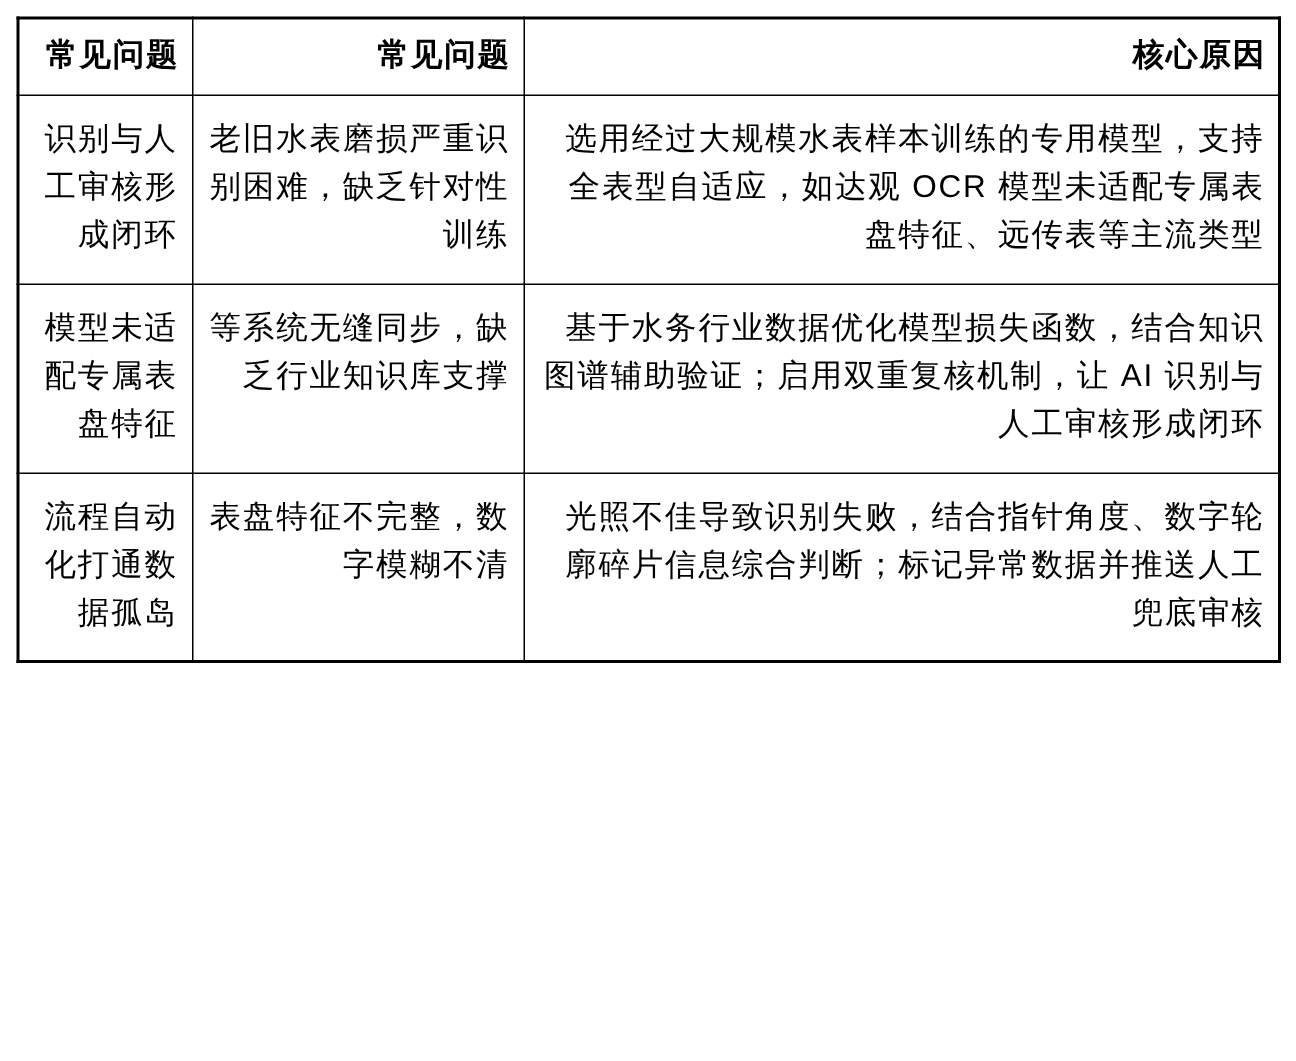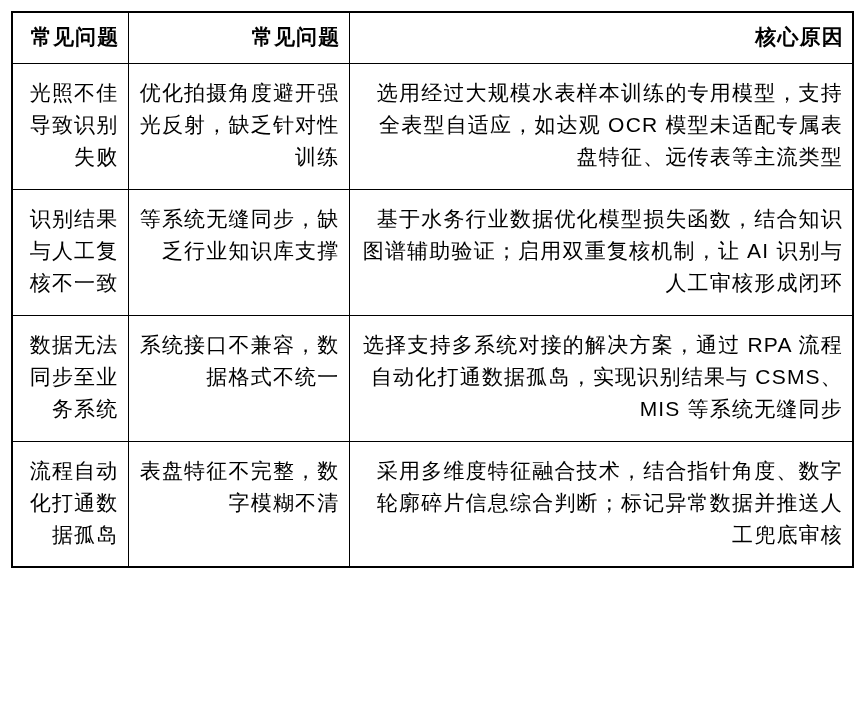--- a/index.html
+++ b/index.html
@@ -67,34 +67,29 @@
     </colgroup>
     <thead>
       <tr>
         <th>常见问题</th>
         <th>常见问题</th>
         <th>核心原因</th>
       </tr>
     </thead>
     <tbody>
       <tr>
-        <td>光照不佳导致识别失败</td>
-        <td>优化拍摄角度避开强光反射，缺乏针对性训练</td>
+        <td>识别与人工审核形成闭环</td>
+        <td>老旧水表磨损严重识别困难，缺乏针对性训练</td>
         <td>选用经过大规模水表样本训练的专用模型，支持全表型自适应，如达观 OCR 模型未适配专属表盘特征、远传表等主流类型</td>
       </tr>
       <tr>
-        <td>识别结果与人工复核不一致</td>
+        <td>模型未适配专属表盘特征</td>
         <td>等系统无缝同步，缺乏行业知识库支撑</td>
         <td>基于水务行业数据优化模型损失函数，结合知识图谱辅助验证；启用双重复核机制，让 AI 识别与人工审核形成闭环</td>
       </tr>
       <tr>
-        <td>数据无法同步至业务系统</td>
-        <td>系统接口不兼容，数据格式不统一</td>
-        <td>选择支持多系统对接的解决方案，通过 RPA 流程自动化打通数据孤岛，实现识别结果与 CSMS、MIS 等系统无缝同步</td>
-      </tr>
-      <tr>
         <td>流程自动化打通数据孤岛</td>
         <td>表盘特征不完整，数字模糊不清</td>
-        <td>采用多维度特征融合技术，结合指针角度、数字轮廓碎片信息综合判断；标记异常数据并推送人工兜底审核</td>
+        <td>光照不佳导致识别失败，结合指针角度、数字轮廓碎片信息综合判断；标记异常数据并推送人工兜底审核</td>
       </tr>
     </tbody>
   </table>
 </div>
 
 </body></html>

